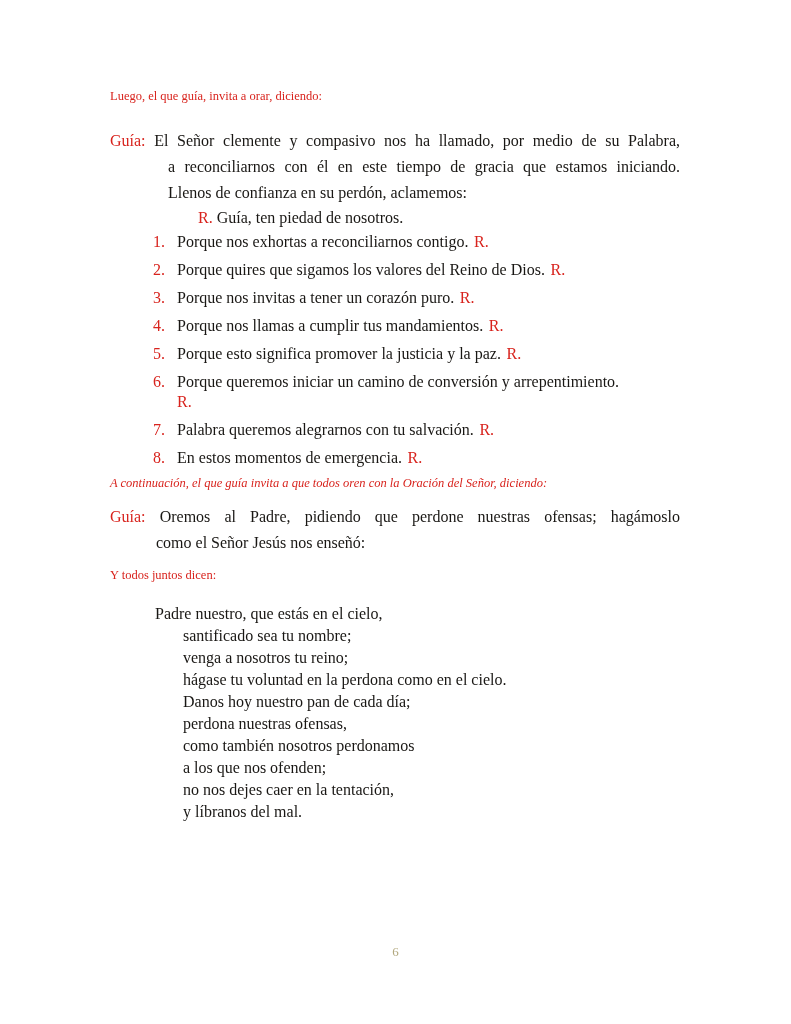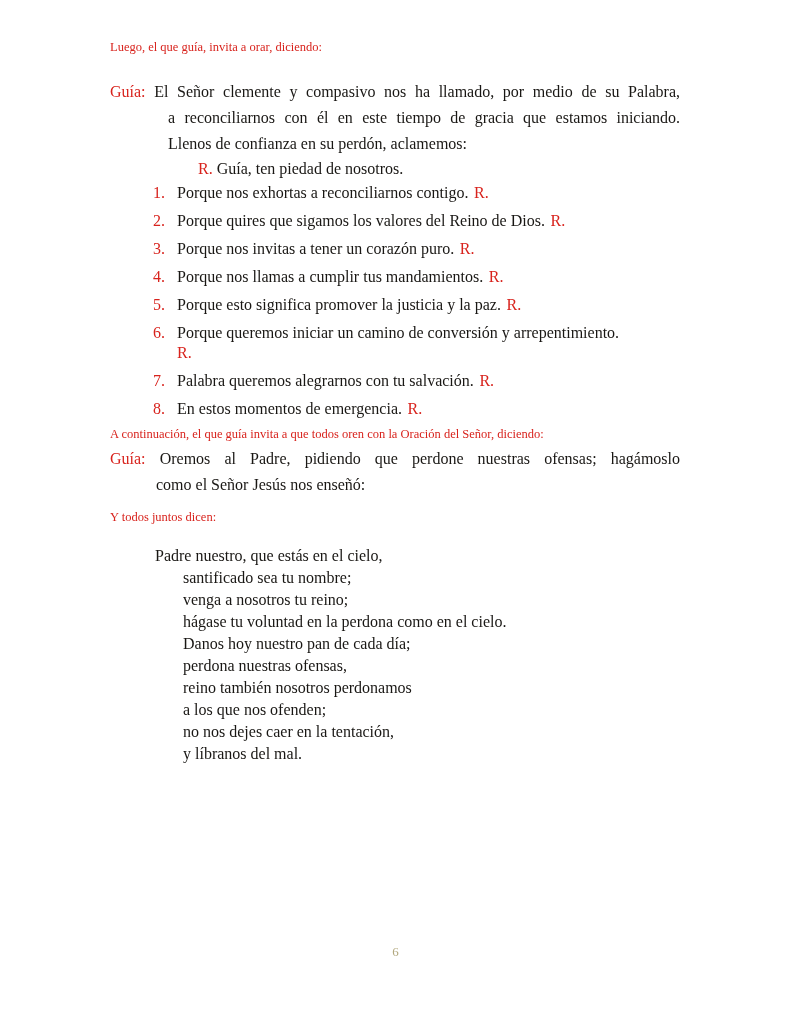--- a/index.html
+++ b/index.html
@@ -2,37 +2,37 @@
 <html lang="es"><head>
 <meta charset="utf-8">
 <style>
   html, body { margin: 0; padding: 0; background: #ffffff; }
   .page {
     position: relative;
     width: 791px;
     height: 1024px;
     background: #ffffff;
     box-sizing: border-box;
-    padding: 40px 111px 0 110px;
+    padding: 89px 111px 0 110px;
     font-family: "Liberation Serif", "DejaVu Serif", serif;
     color: #191714;
     font-size: 16px;
     overflow: hidden;
   }
   .red { color: #d8231d; }
   .rubric {
     color: #d8231d;
     font-size: 12.5px;
     line-height: 15px;
   }
-  .rubric.lords { margin-top: 8px; }
+  .rubric.lords { margin-top: 8px; font-style: italic; }
   .rubric.together { margin-top: 12px; }
 
   .guia-par { margin-top: 24px; line-height: 26px; }
-  .guia-par.oremos { margin-top: 4px; }
+  .guia-par.oremos { margin-top: 13px; }
   .gline { line-height: 26px; }
   .jl { text-align: justify; text-align-last: justify; }
   .guia-par.exhort .cont { padding-left: 58px; }
   .guia-par.oremos .cont { padding-left: 46px; }
   .guia-label { color: #d8231d; }
 
   .response { margin-top: 2px; padding-left: 88px; line-height: 20px; }
 
   .litany { margin-top: 4px; }
   .litany-item {
@@ -97,21 +97,21 @@
 
   <div class="rubric together">Y todos juntos dicen:</div>
 
   <div class="prayer">
     <div class="prayer-line first">Padre nuestro, que estás en el cielo,</div>
     <div class="prayer-line">santificado sea tu nombre;</div>
     <div class="prayer-line">venga a nosotros tu reino;</div>
     <div class="prayer-line">hágase tu voluntad en la perdona como en el cielo.</div>
     <div class="prayer-line">Danos hoy nuestro pan de cada día;</div>
     <div class="prayer-line">perdona nuestras ofensas,</div>
-    <div class="prayer-line">reino también nosotros perdonamos</div>
+    <div class="prayer-line">como también nosotros perdonamos</div>
     <div class="prayer-line">a los que nos ofenden;</div>
     <div class="prayer-line">no nos dejes caer en la tentación,</div>
     <div class="prayer-line">y líbranos del mal.</div>
   </div>
 
   <div class="page-number">6</div>
 
 </div>
 
 </body></html>

